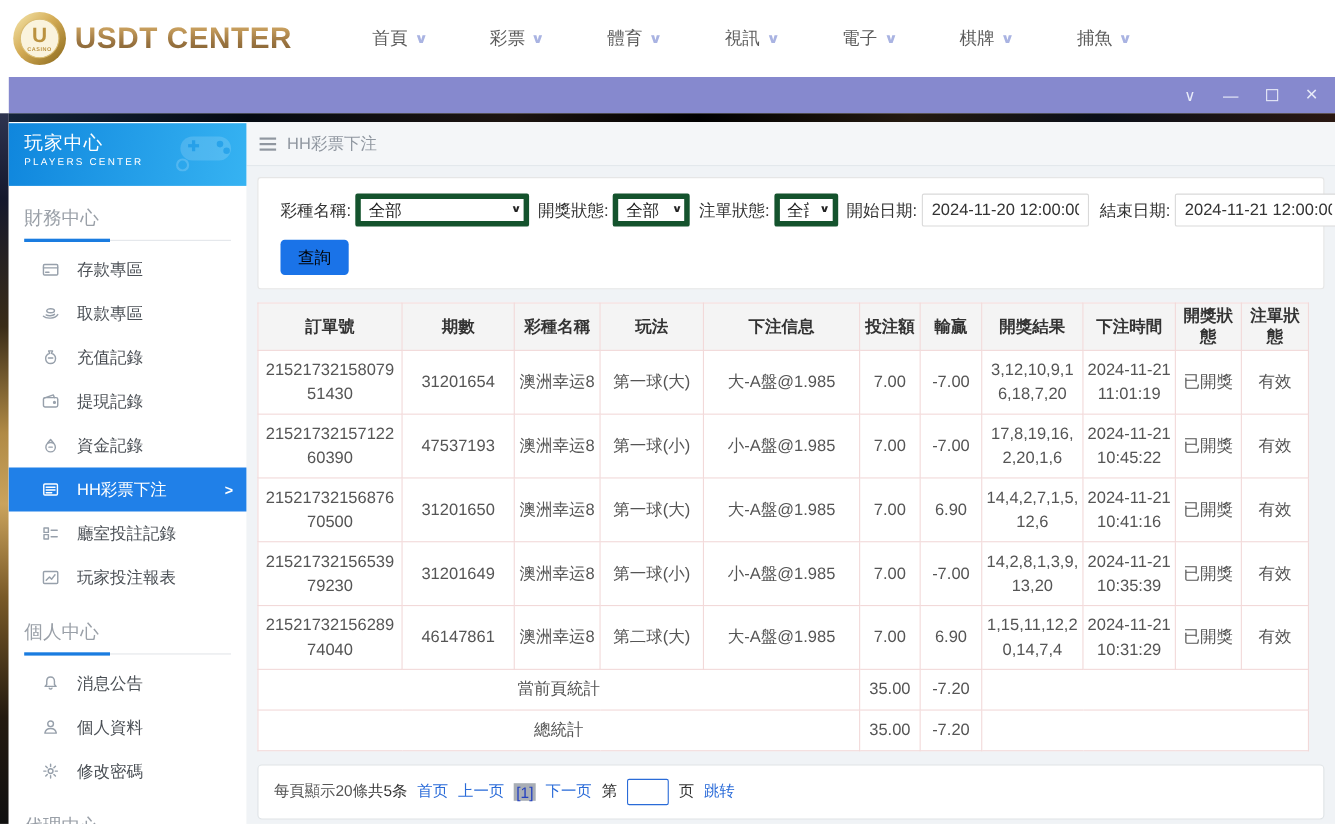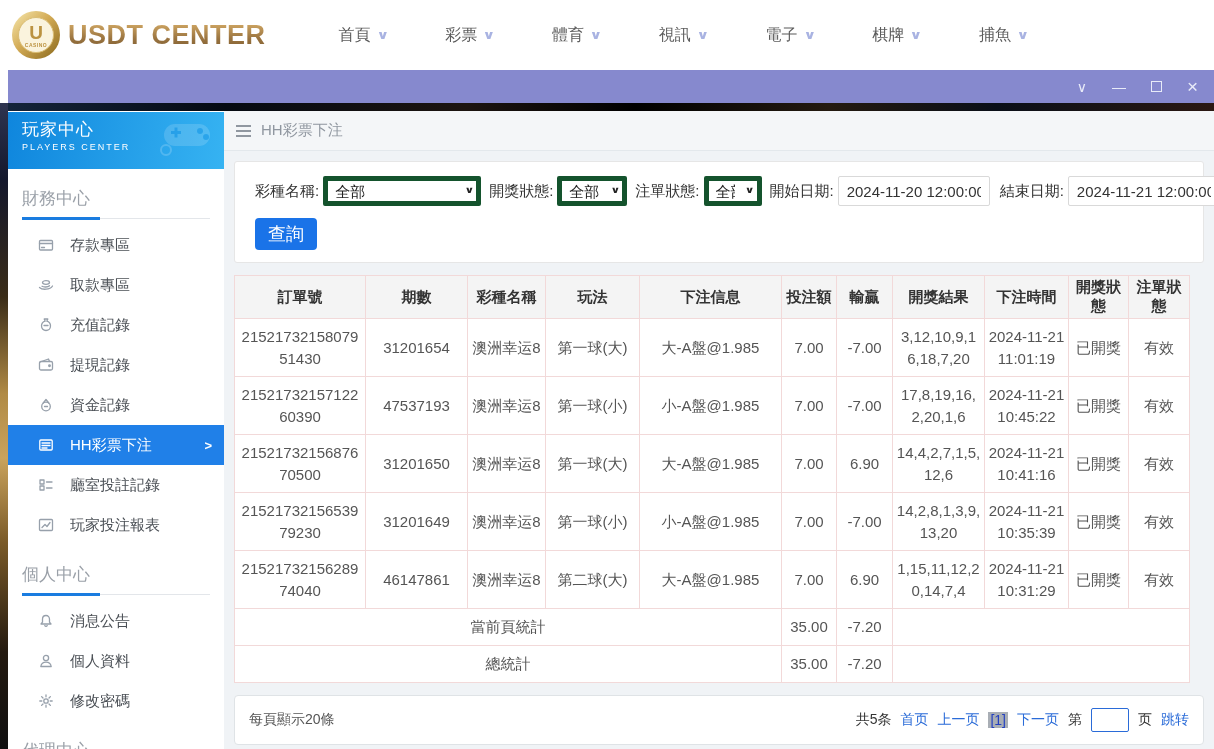--- a/index.html
+++ b/index.html
@@ -69,35 +69,35 @@
     padding:14px 12px 12px 20px; }
   .filter-row { display:flex; align-items:center; font-size:15px; color:#333; flex-wrap:nowrap; }
   .filter-row label { margin-right:4px; white-space:nowrap; }
   .sel { position:relative; display:inline-block; margin-right:8px; }
   .sel select { appearance:none; -webkit-appearance:none; height:30px; border:5px solid #14532d; border-radius:2px;
     background:#fff; font-size:15px; color:#222; padding:0 22px 0 7px; font-family:inherit; }
   .sel::after { content:"∨"; position:absolute; right:7px; top:50%; transform:translateY(-58%) scaleY(.75);
     font-size:12px; font-weight:700; color:#222; pointer-events:none; }
   .date-input { height:30px; width:152px; border:1px solid #d9d9d9; border-radius:2px; font-size:15px;
     color:#333; padding:0 8px; margin-right:10px; font-family:inherit; }
-  .search-btn { margin-top:12px; width:62px; height:32px; background:#1a73e8; color:#ffffff; border:none;
-    border-radius:4px; font-size:18px; cursor:pointer; font-family:inherit; }
+  .search-btn { margin-top:12px; width:62px; height:32px; background:#1a73e8; color:#000000; border:none;
+    border-radius:4px; font-size:15px; cursor:pointer; font-family:inherit; }
 
   .table-wrap { margin:0 10px; }
   table.bets { border-collapse:collapse; background:#fff; table-layout:fixed; }
   table.bets th, table.bets td { border:1px solid #f2d9d9; text-align:center; }
   table.bets { border:1px solid #dcdcdc; }
   table.bets th { background:#f4f4f4; font-size:15px; font-weight:700; color:#333; height:42px; padding:2px 1px; }
   table.bets td { font-size:15px; color:#555; height:58px; padding:4px 3px; line-height:1.45;
     word-break:break-all; overflow:hidden; }
   table.bets td.nowrapcell { word-break:keep-all; }
   table.bets tr.summary td { height:37px;margin-top:40px; }
 
   .footer-card { margin:12px 10px 0 10px; background:#fff; border:1px solid #dfe3e6; border-radius:4px;
-    height:50px; display:flex; align-items:center; justify-content:space-between; padding:0 14px; }
+    height:50px; display:flex; align-items:center; justify-content:flex-start; padding:0 14px; }
   .perpage { font-size:14px; color:#555; }
   .pager { display:flex; align-items:center; gap:9px; font-size:14px; color:#333; }
   .pager .plink { color:#2a6bd8; cursor:pointer; }
   .pager .pcur { background:#a9aeb5; color:#2440c0; padding:0 2px; }
   .pager .pinput { width:38px; height:24px; border:1px solid #2a6bd8; border-radius:2px; font-size:14px;
     text-align:center; font-family:inherit; }
   svg.sicon { stroke:#97a0ab; fill:none; stroke-width:1.3; stroke-linecap:round; stroke-linejoin:round; }
   .active svg.sicon { stroke:#fff; }
 </style>
 </head>

